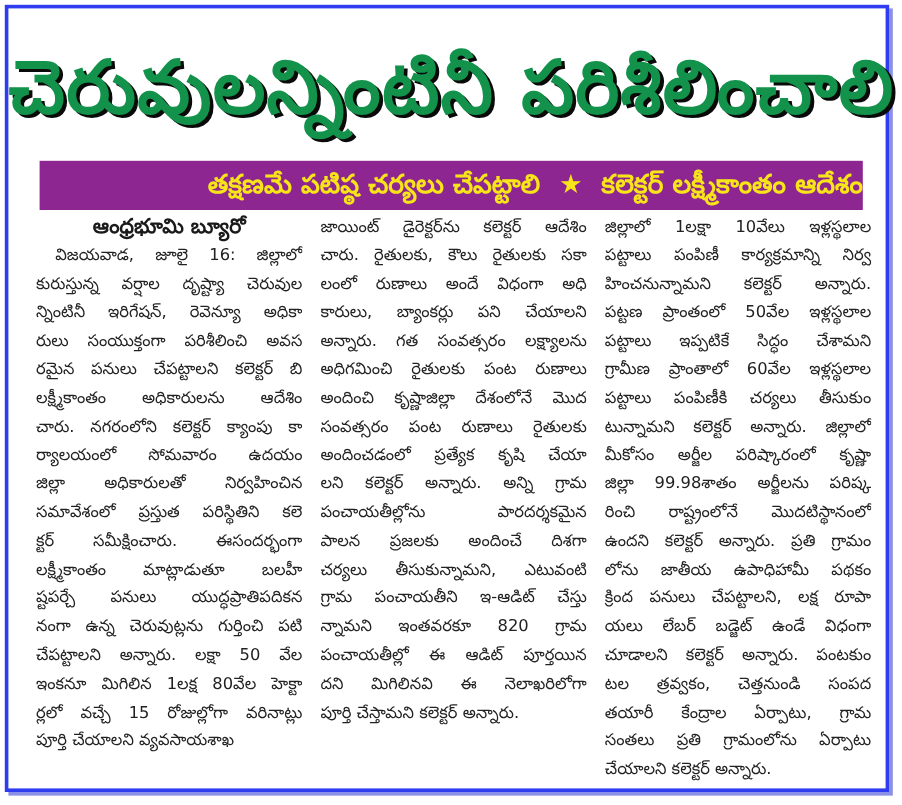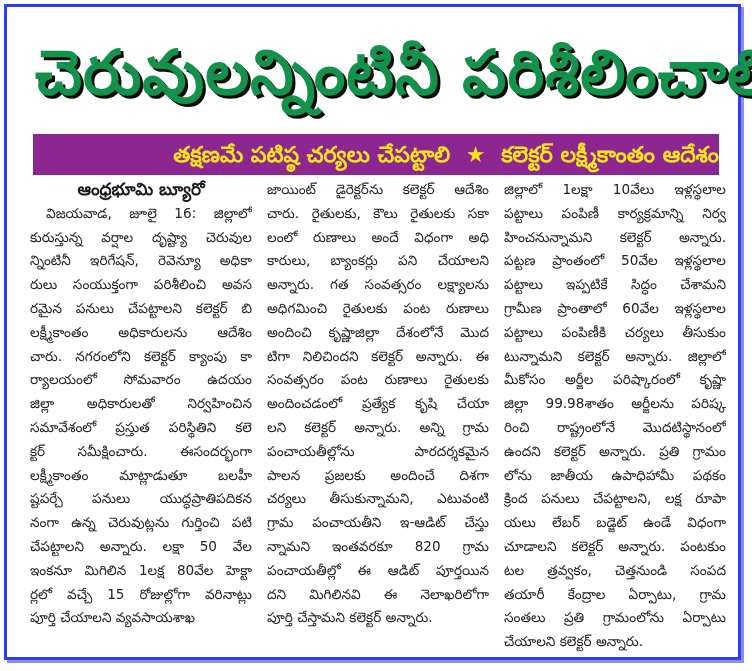--- a/index.html
+++ b/index.html
@@ -32,21 +32,20 @@
       height: 112px;
       text-align: right;
       font-family: "DejaVu Sans", sans-serif;
       font-weight: bold;
       font-size: 62px;
       line-height: 112px;
       color: #12924a;
       text-shadow: 3px 3px 0 #0a0a0a;
       letter-spacing: 1px;
       white-space: nowrap;
-      margin-left: 28px;
     }
     .subhead {
       position: absolute;
       left: 26px;
       top: 127px;
       width: 686px;
       height: 41px;
       background: #8d2690;
       color: #f7e51a;
       font-family: "DejaVu Sans", sans-serif;
@@ -136,21 +135,20 @@
       <span class="line last">పూర్తి చేయాలని వ్యవసాయశాఖ</span>
     </div>
   <div class="col" id="col1">
       <span class="line">జాయింట్ డైరెక్టర్‌ను కలెక్టర్ ఆదేశిం</span>
       <span class="line">చారు. రైతులకు, కౌలు రైతులకు సకా</span>
       <span class="line">లంలో రుణాలు అందే విధంగా అధి</span>
       <span class="line">కారులు, బ్యాంకర్లు పని చేయాలని</span>
       <span class="line">అన్నారు. గత సంవత్సరం లక్ష్యాలను</span>
       <span class="line">అధిగమించి రైతులకు పంట రుణాలు</span>
       <span class="line">అందించి కృష్ణాజిల్లా దేశంలోనే మొద</span>
-      <span class="line">టిగా నిలిచిందని కలెక్టర్ అన్నారు. ఈ</span>
       <span class="line">సంవత్సరం పంట రుణాలు రైతులకు</span>
       <span class="line">అందించడంలో ప్రత్యేక కృషి చేయా</span>
       <span class="line">లని కలెక్టర్ అన్నారు. అన్ని గ్రామ</span>
       <span class="line">పంచాయతీల్లోను పారదర్శకమైన</span>
       <span class="line">పాలన ప్రజలకు అందించే దిశగా</span>
       <span class="line">చర్యలు తీసుకున్నామని, ఎటువంటి</span>
       <span class="line">గ్రామ పంచాయతీని ఇ-ఆడిట్ చేస్తు</span>
       <span class="line">న్నామని ఇంతవరకూ 820 గ్రామ</span>
       <span class="line">పంచాయతీల్లో ఈ ఆడిట్ పూర్తయిన</span>
       <span class="line">దని మిగిలినవి ఈ నెలాఖరిలోగా</span>

